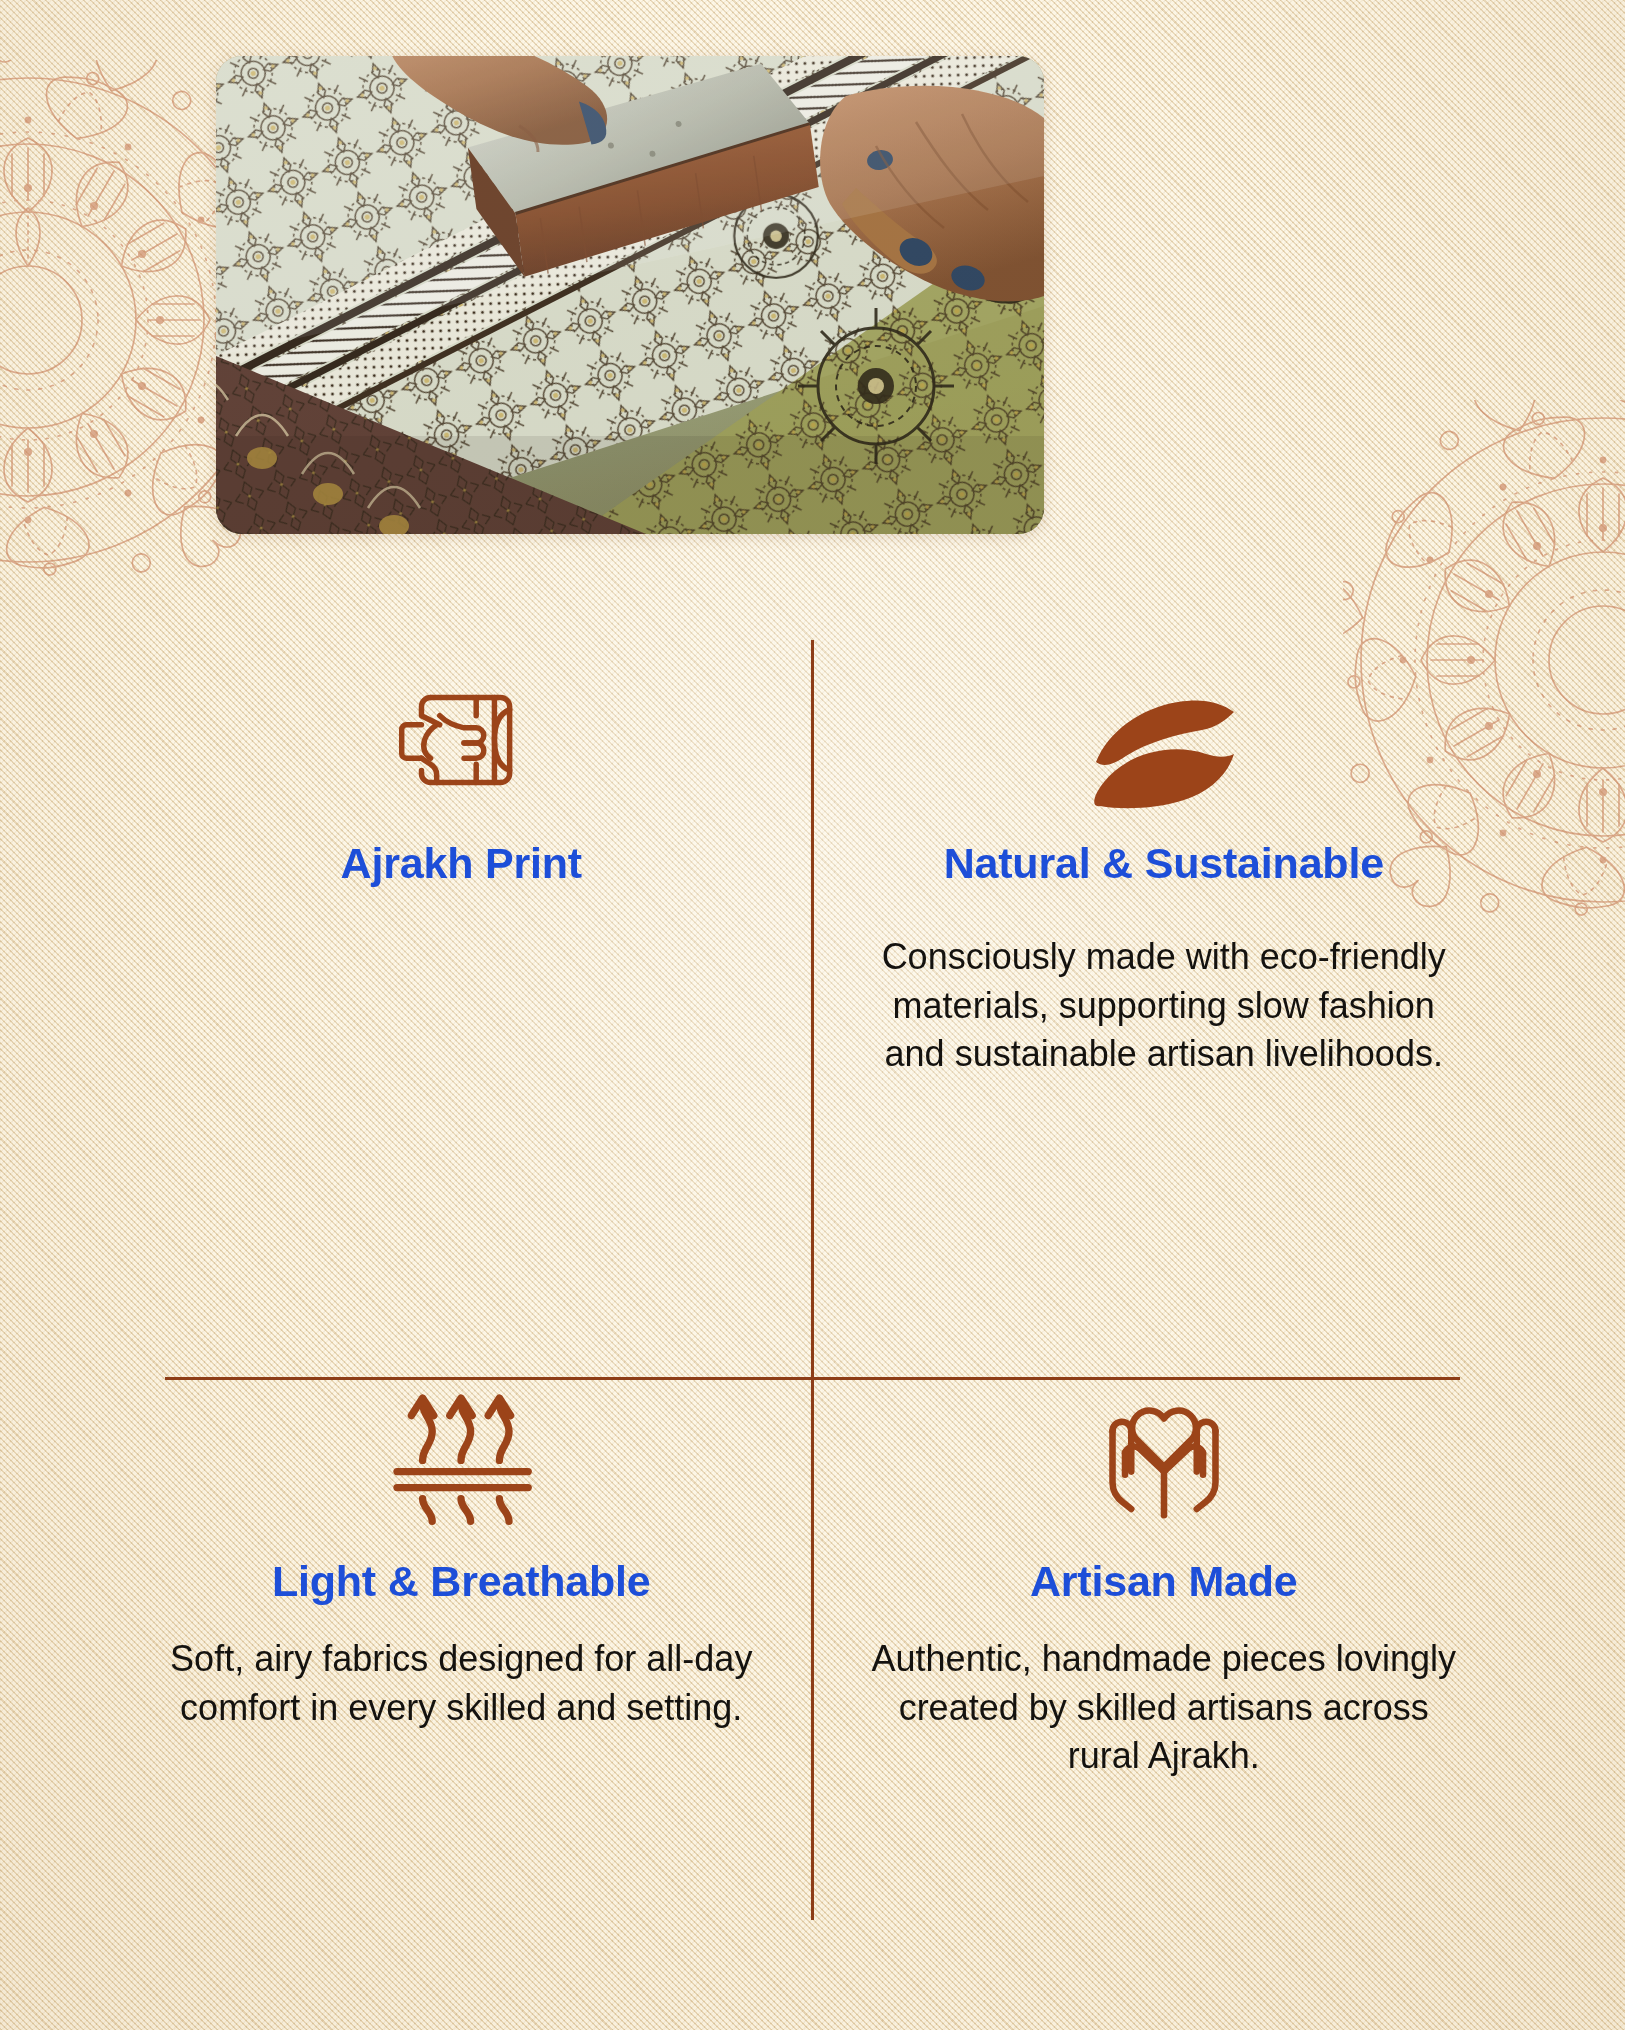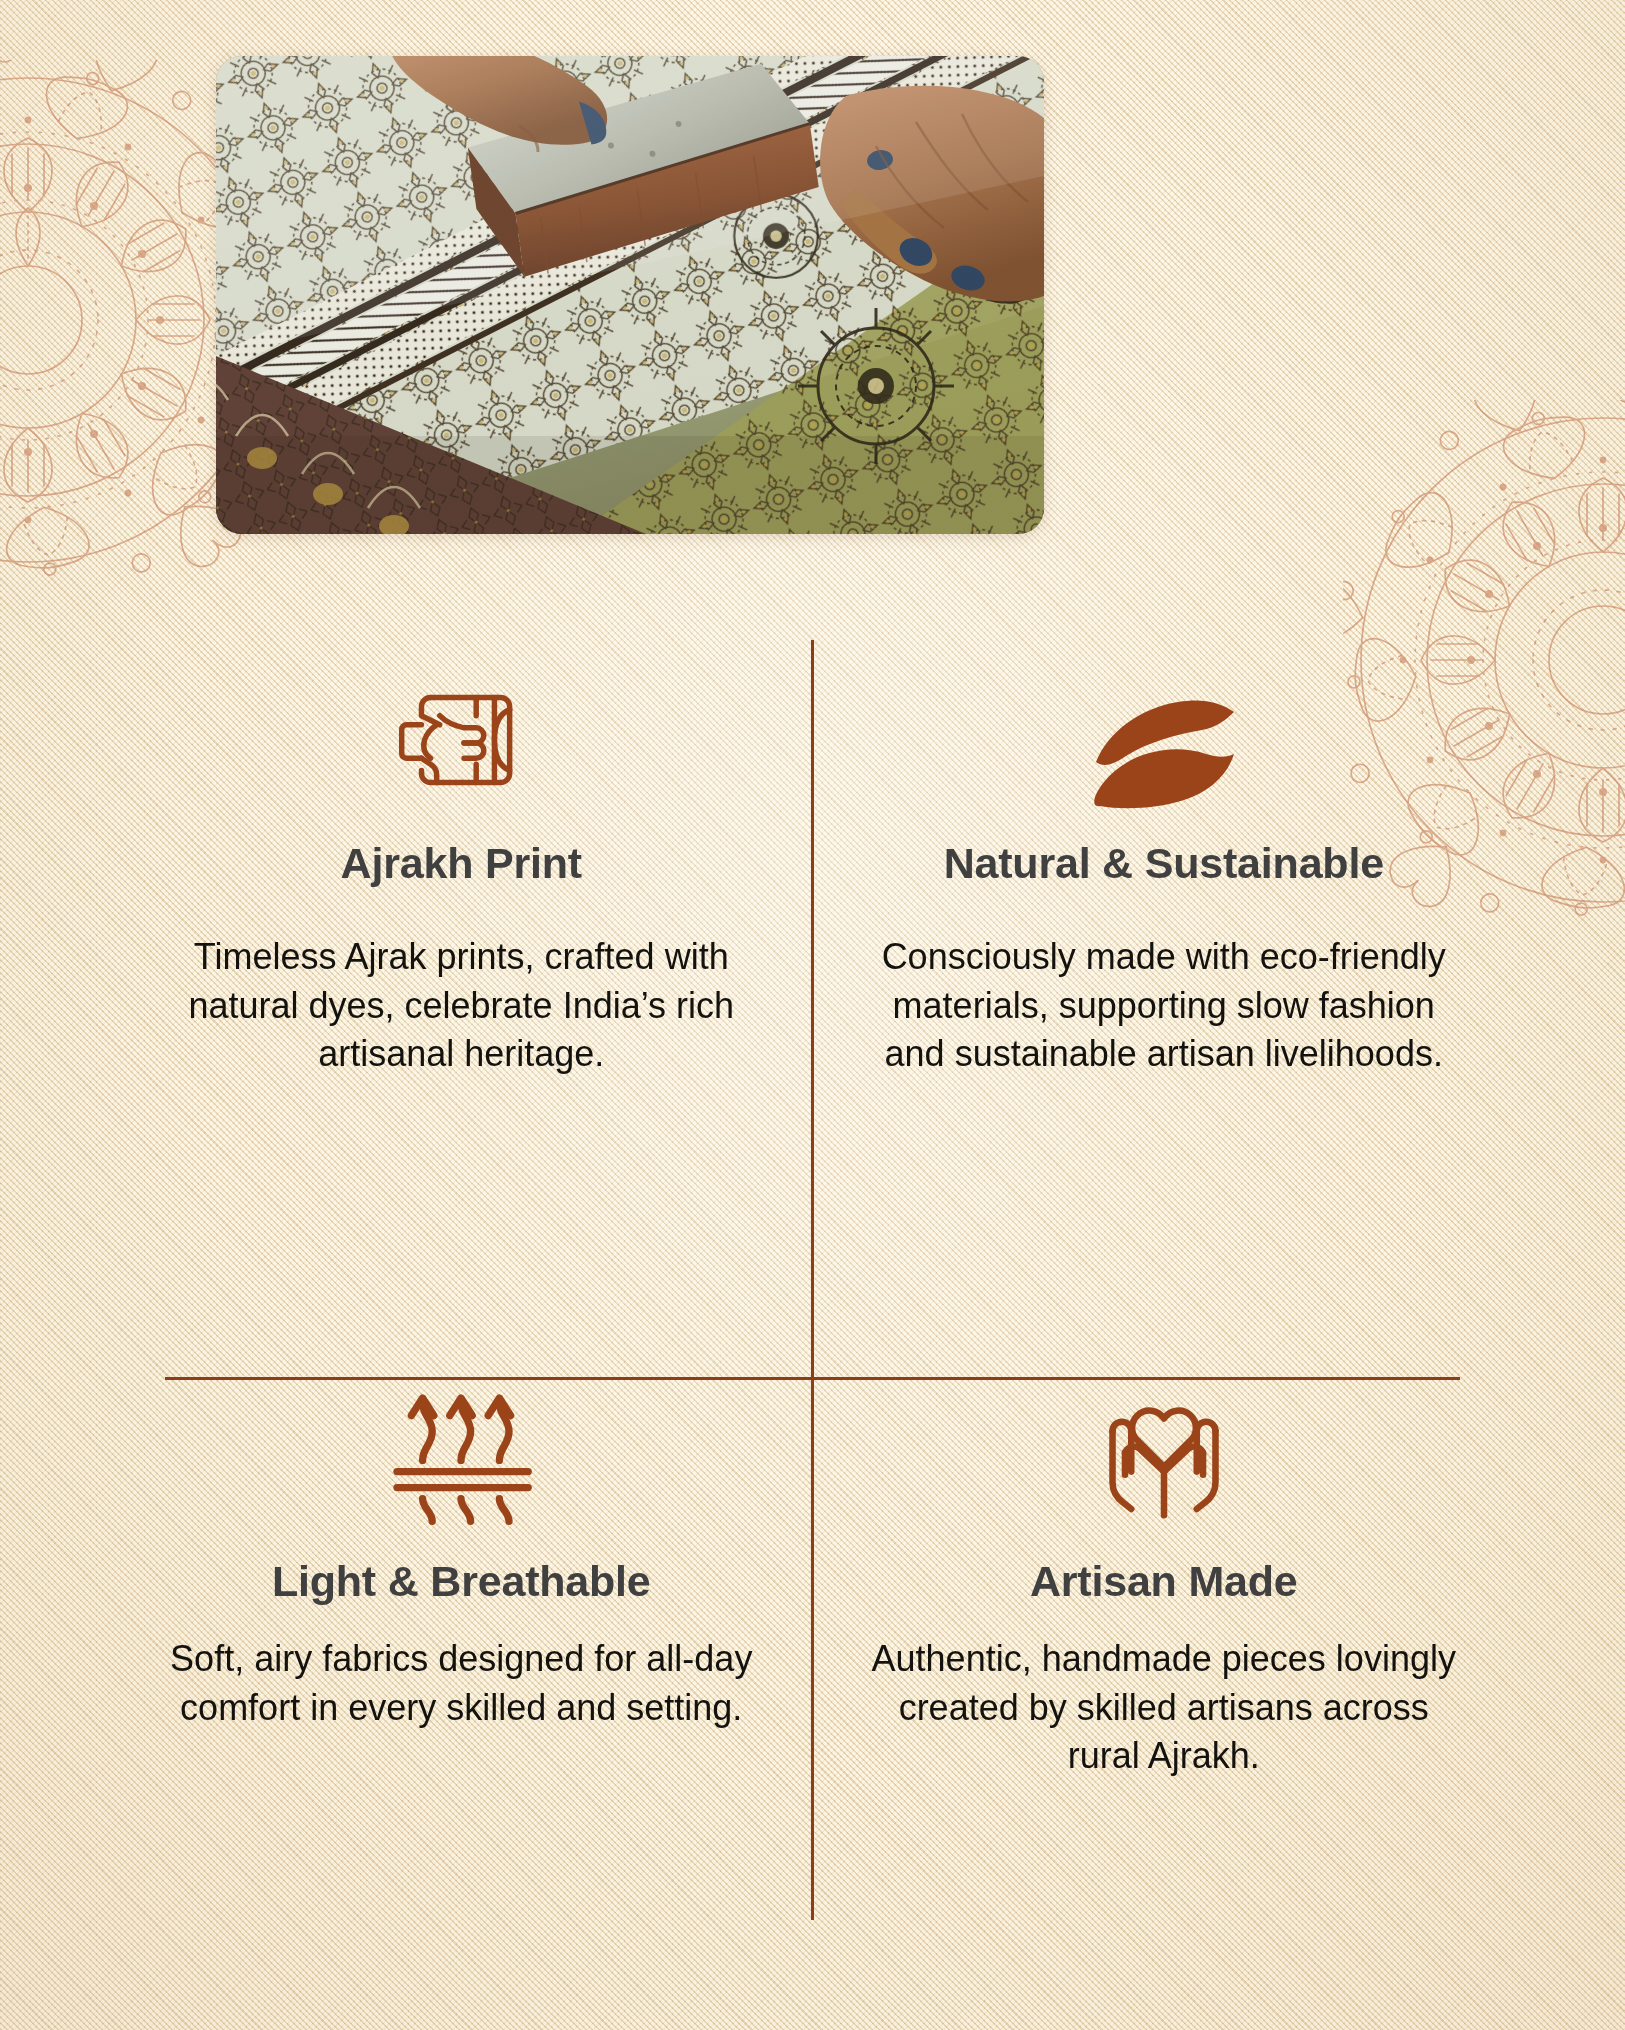--- a/index.html
+++ b/index.html
@@ -57,21 +57,21 @@
 
   .icon-box{height:170px;display:flex;align-items:flex-end;justify-content:center;margin-bottom:20px;}
   .cell.r1 .icon-box{height:176px;}
 
   h3.f-title{
     margin:6px 0 0;
     font-family:"Liberation Sans", sans-serif;
     font-weight:700;
     font-size:43px;
     letter-spacing:-.2px;
-    color:#404040;
+    color:#1d4ed8;
     line-height:1.1;
   }
   p.f-desc{
     margin:46px auto 0;
     max-width:600px;
     font-size:36px;
     line-height:1.34;
     color:#14120f;
     font-weight:400;
   }
@@ -695,21 +695,20 @@
             <path d="M30 22 a6 6 0 0 0 -6 6 v6 l12 6"></path>
             <path d="M24 40 l-10 0 a3 3 0 0 0 -3 3 v16 a3 3 0 0 0 3 3 l10 0"></path>
             <path d="M24 62 l6 4 a8 8 0 0 1 4 7 v5"></path>
             <path d="M36 34 q6 6 16 8 h8 a5 5 0 0 1 0 10 h-8"></path>
             <path d="M52 52 h8 a5 5 0 0 1 0 10 h-8"></path>
             <path d="M34 40 q-6 4 -8 10 q-2 8 4 12"></path>
           </svg>
         </span>
       </div>
       <h3 class="f-title">Ajrakh Print</h3>
-      <p class="f-desc">Timeless Ajrak prints, crafted with natural dyes, celebrate India’s rich artisanal heritage.</p>
     </div>
 
     <div class="cell r0">
       <div class="icon-box">
         <span>
           <svg width="172" height="128" viewBox="0 0 172 128">
             <path d="M22 118 C12 120 16 106 26 94 C48 66 92 54 128 66 C138 69 148 70 156 66
                      C150 86 132 104 106 112 C78 121 44 122 22 118 Z" fill="#9c4419"></path>
             <path d="M18 74 C30 44 62 20 100 14 C124 10 142 14 156 24 C146 34 136 40 124 42
                      C100 46 70 54 48 68 C36 76 26 80 18 74 Z" fill="#9c4419"></path>

